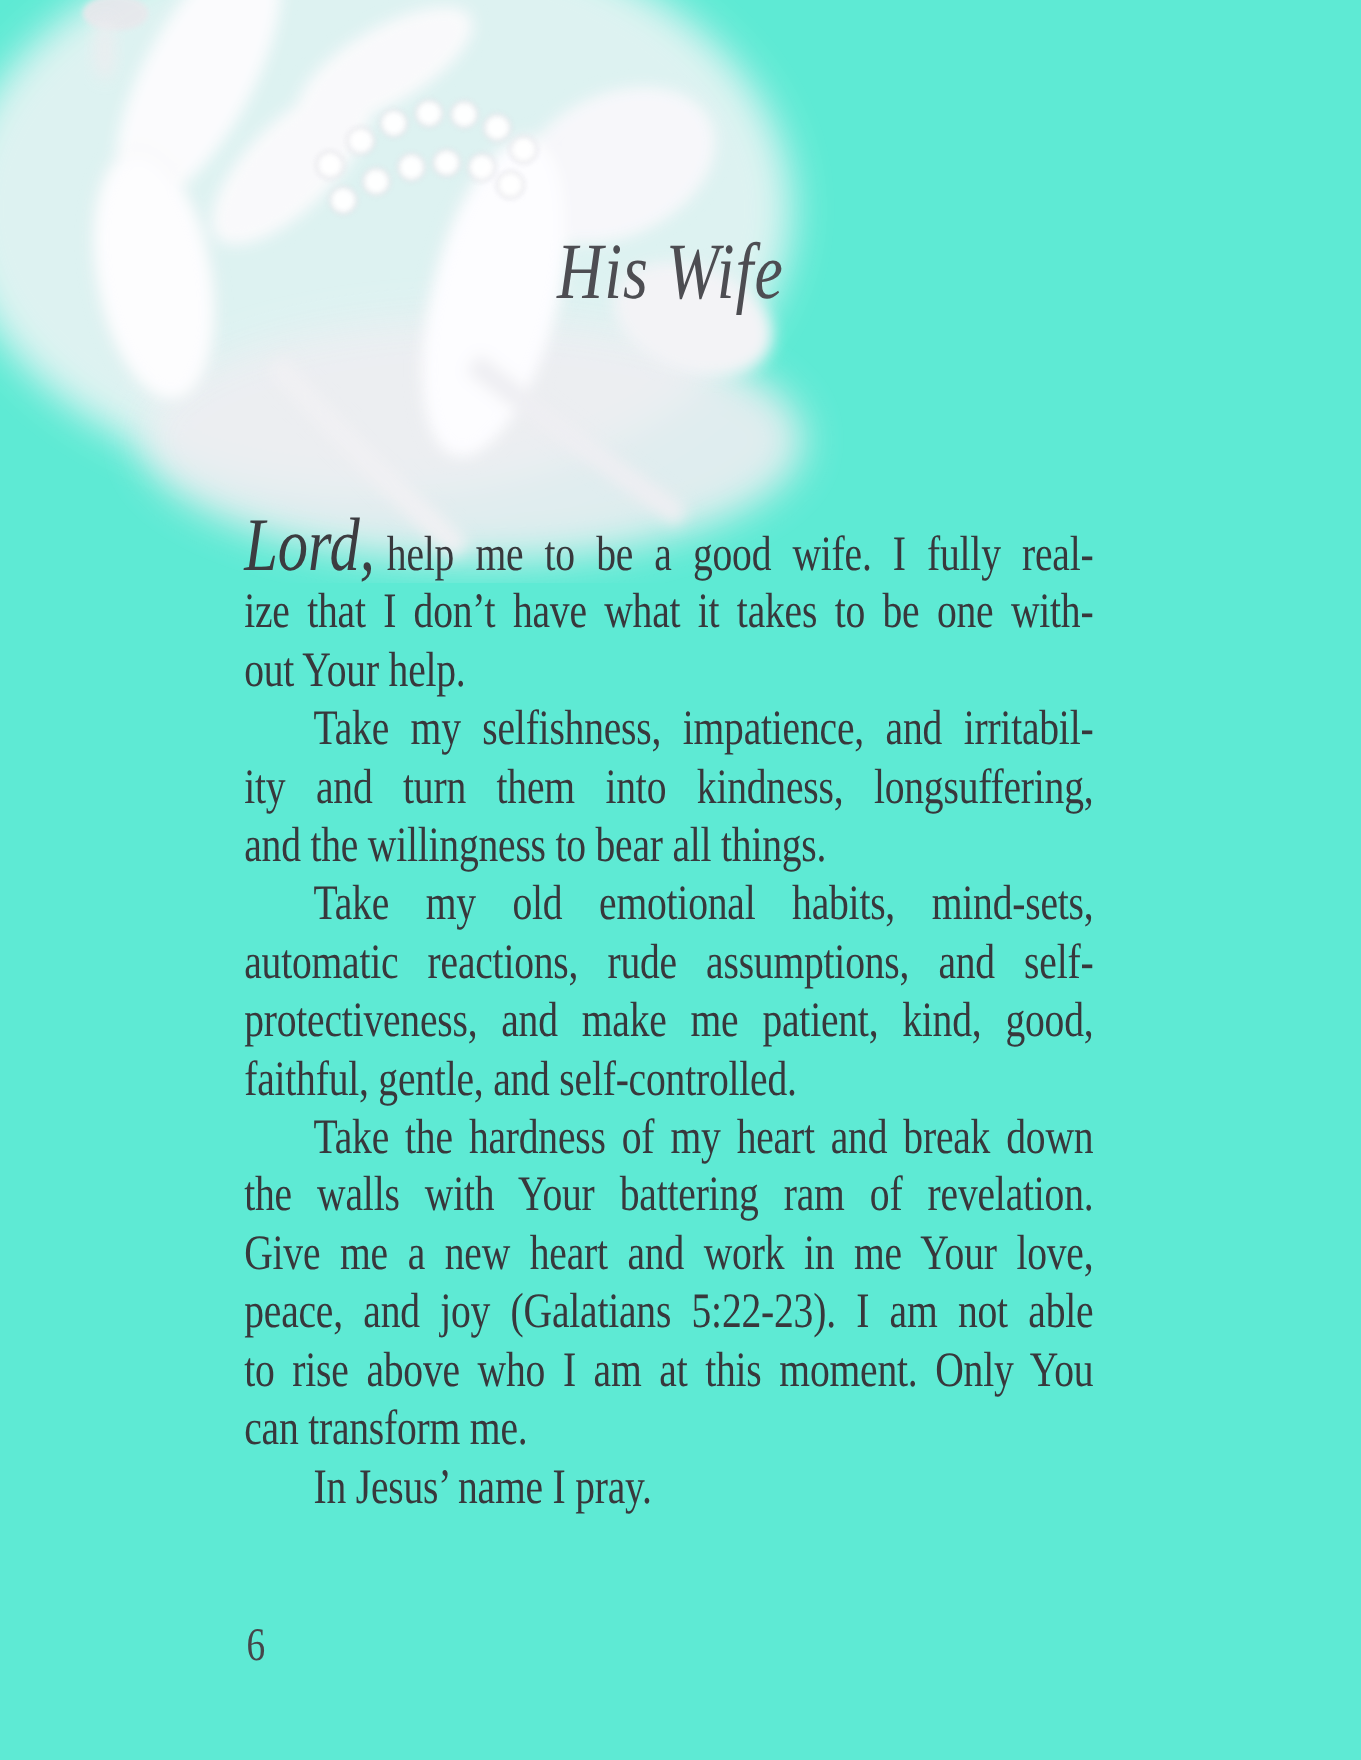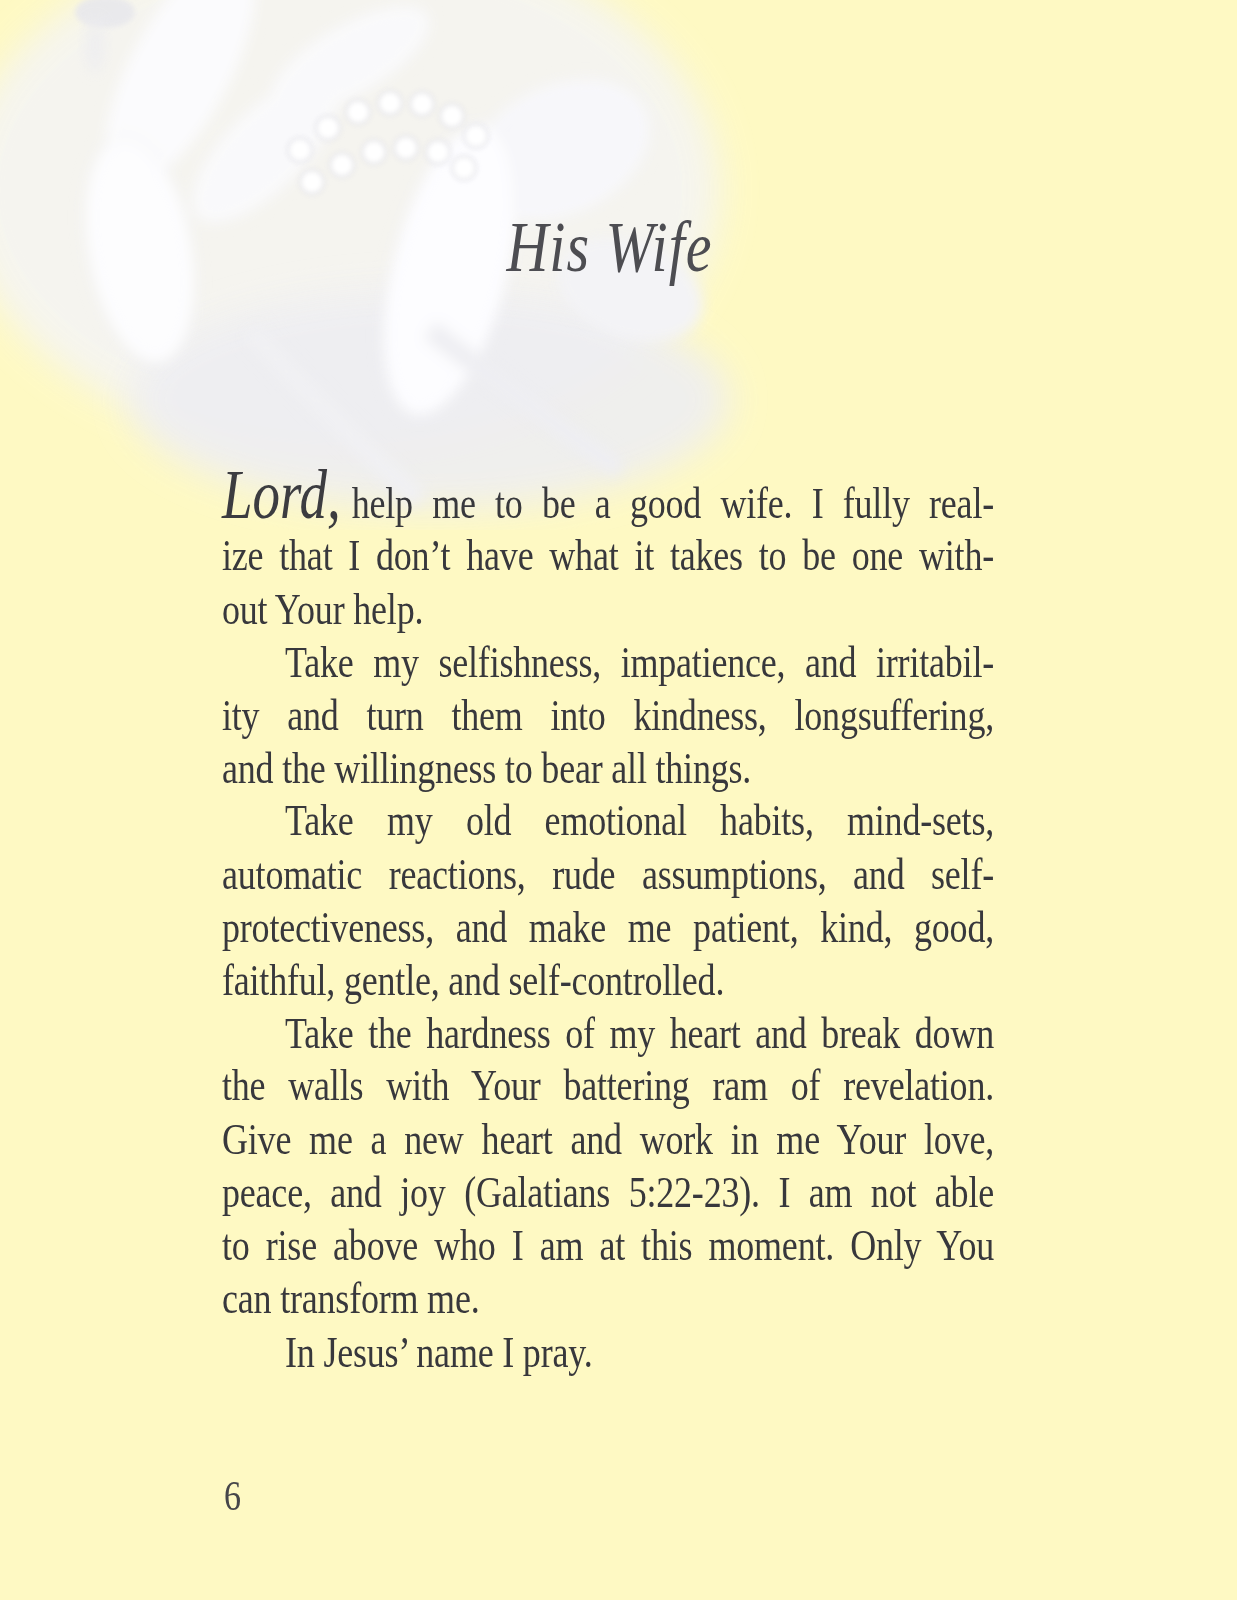--- a/index.html
+++ b/index.html
@@ -1,20 +1,20 @@
 <!DOCTYPE html>
 <html><head>
 <meta charset="utf-8">
 <style>
   html, body { margin: 0; padding: 0; background: #ffffff; }
   .page {
     position: relative;
     width: 1237px;
     height: 1600px;
-    background: #fef9c3;
+    background: #5eead4;
     overflow: hidden;
     font-family: "Liberation Serif", "DejaVu Serif", serif;
   }
   .watermark {
     position: absolute;
     top: 0; left: 0;
     width: 770px; height: 530px;
     pointer-events: none;
   }
   .chapter-title {

